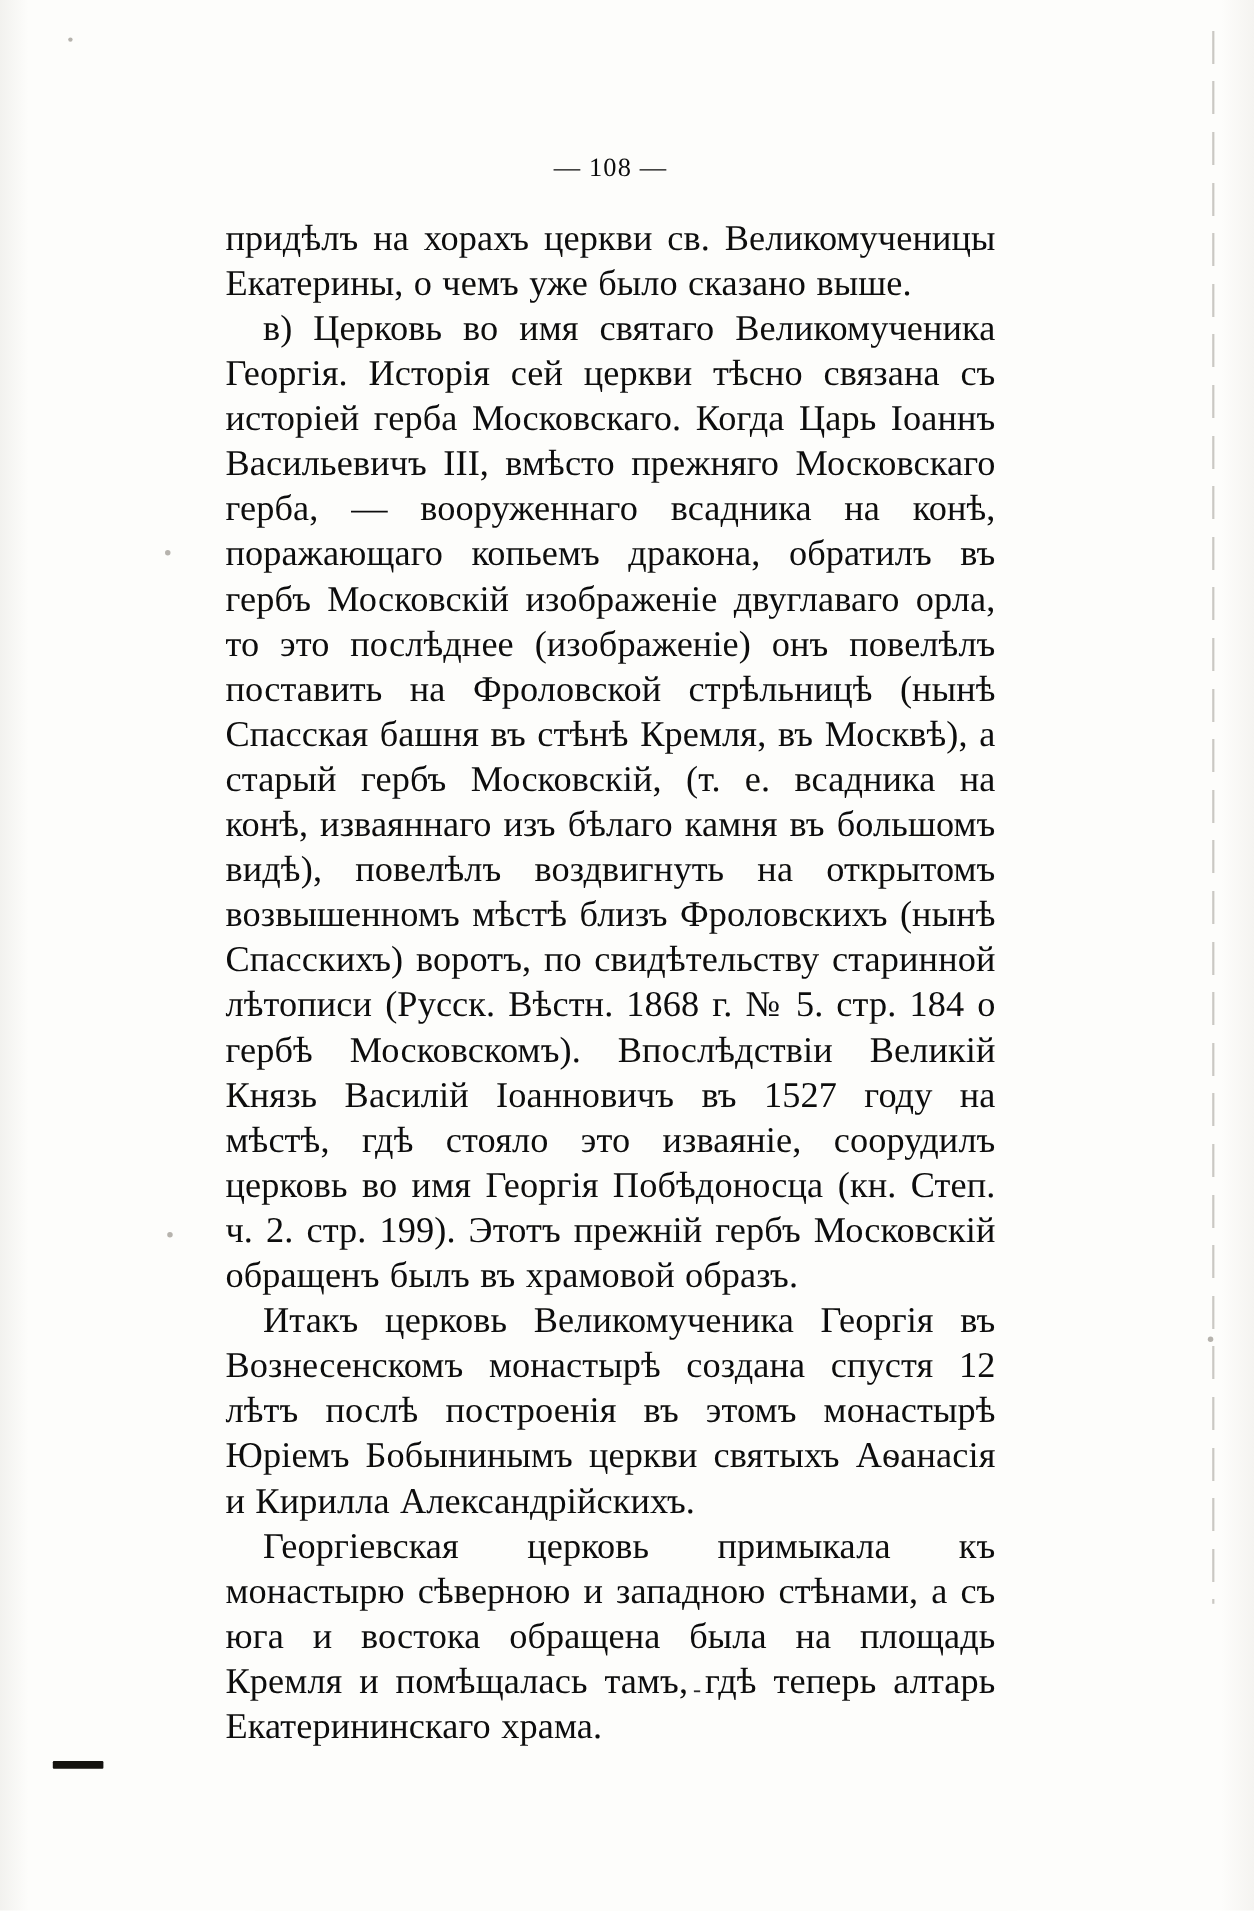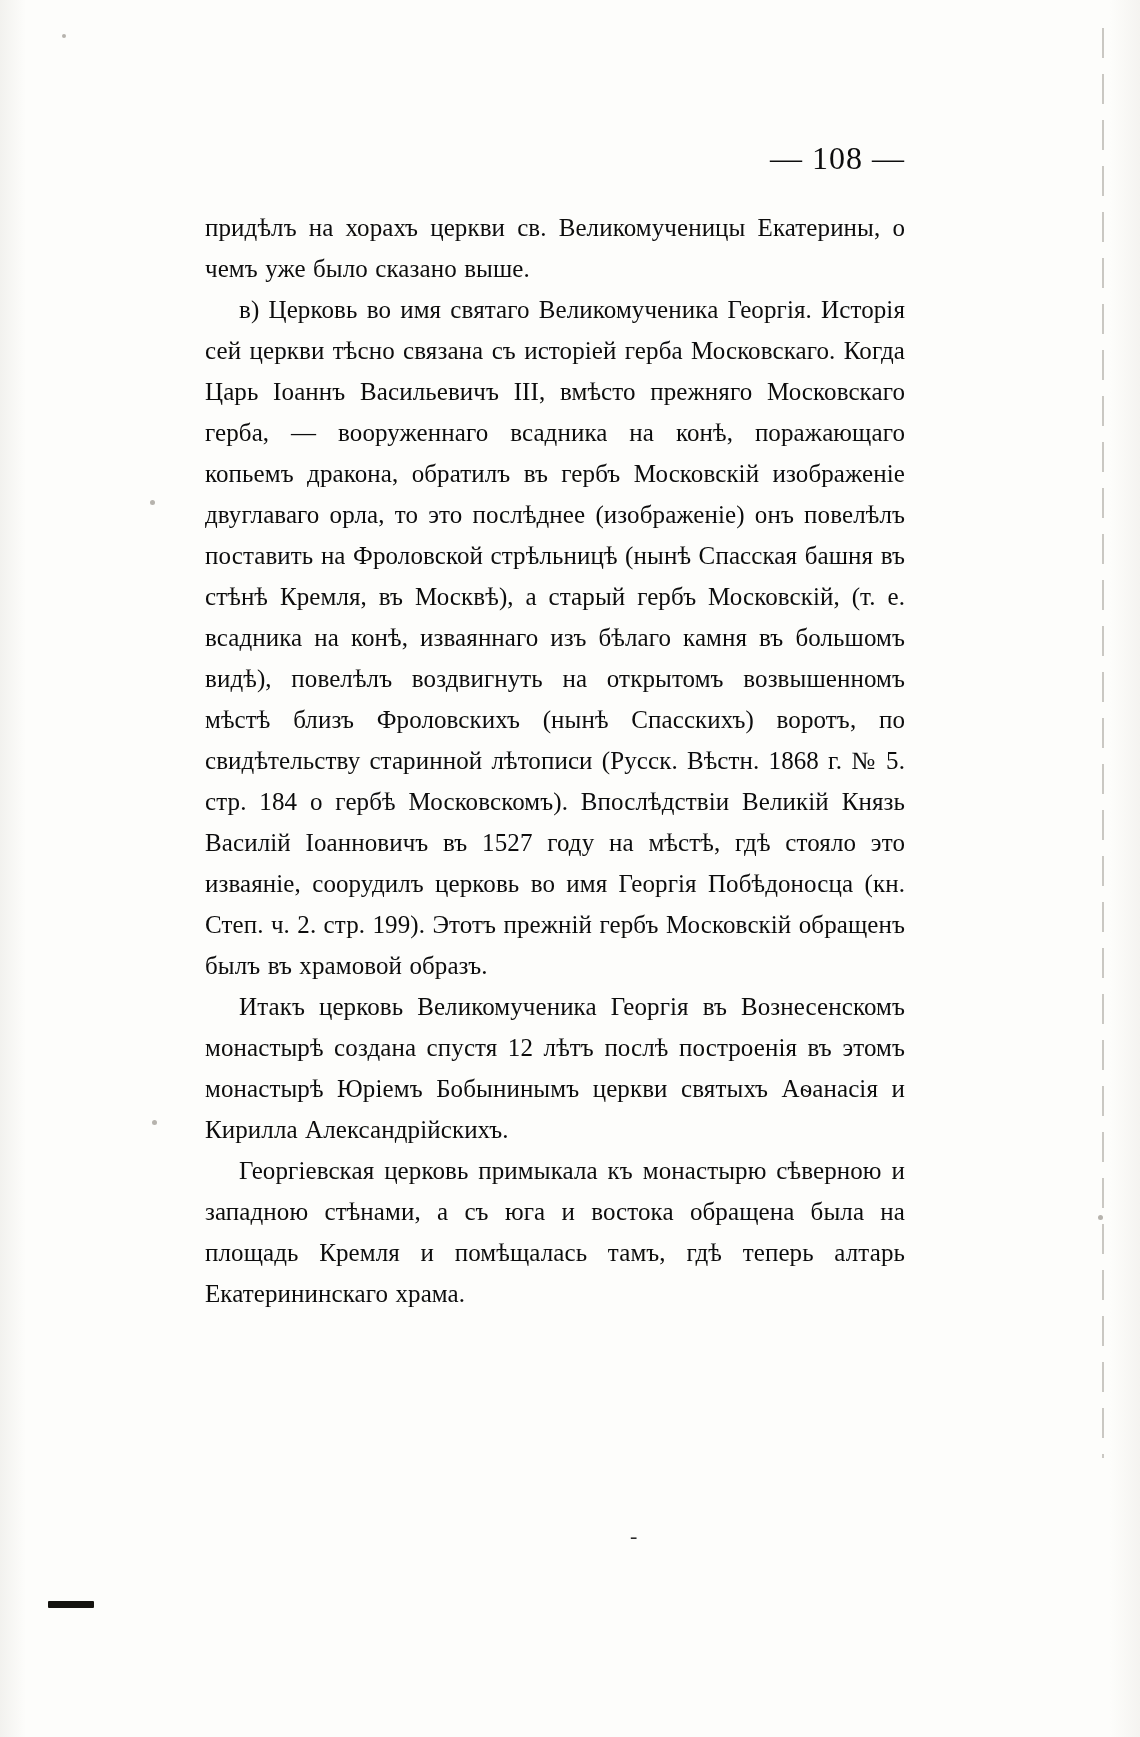--- a/index.html
+++ b/index.html
@@ -46,29 +46,29 @@
     background: repeating-linear-gradient(to bottom, #b9b6b0 0 30px, transparent 30px 46px);
     opacity: .75;
   }
   .content {
     position: absolute;
     left: 205px;
     top: 140px;
     width: 700px;
   }
   .page-number {
-    text-align: right;
-    font-size: 32px;
+    text-align: center;
+    font-size: 24px;
     letter-spacing: 1px;
     margin-bottom: 30px;
     white-space: pre;
   }
   .body-text p {
     margin: 0;
-    font-size: 25px;
+    font-size: 33px;
     line-height: 41px;
     text-align: justify;
     text-justify: inter-word;
     letter-spacing: 0.1px;
     word-spacing: 1px;
   }
   .body-text p.indent {
     text-indent: 34px;
   }
   .footer-mark {

